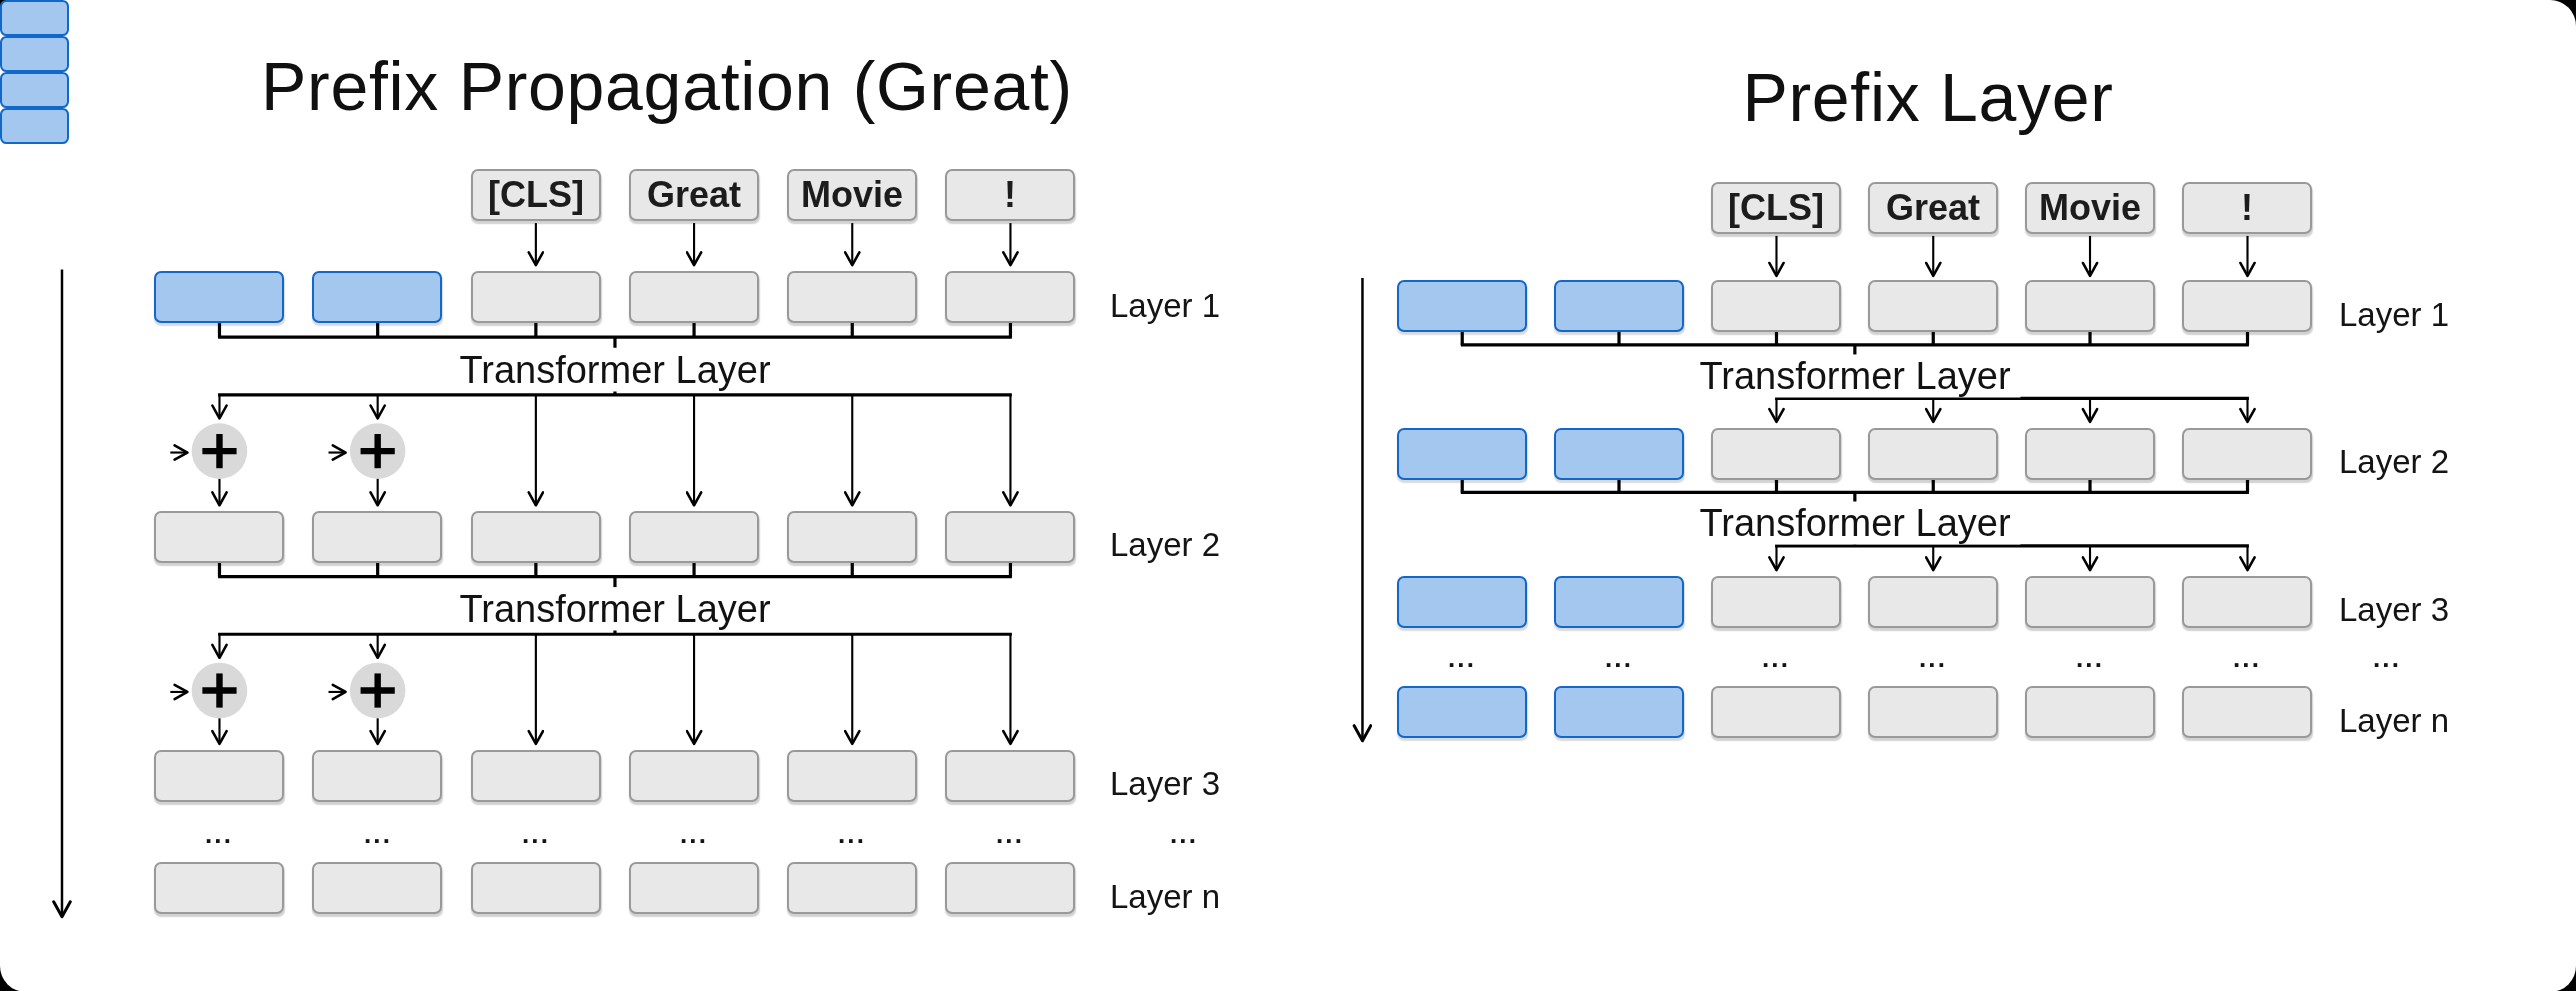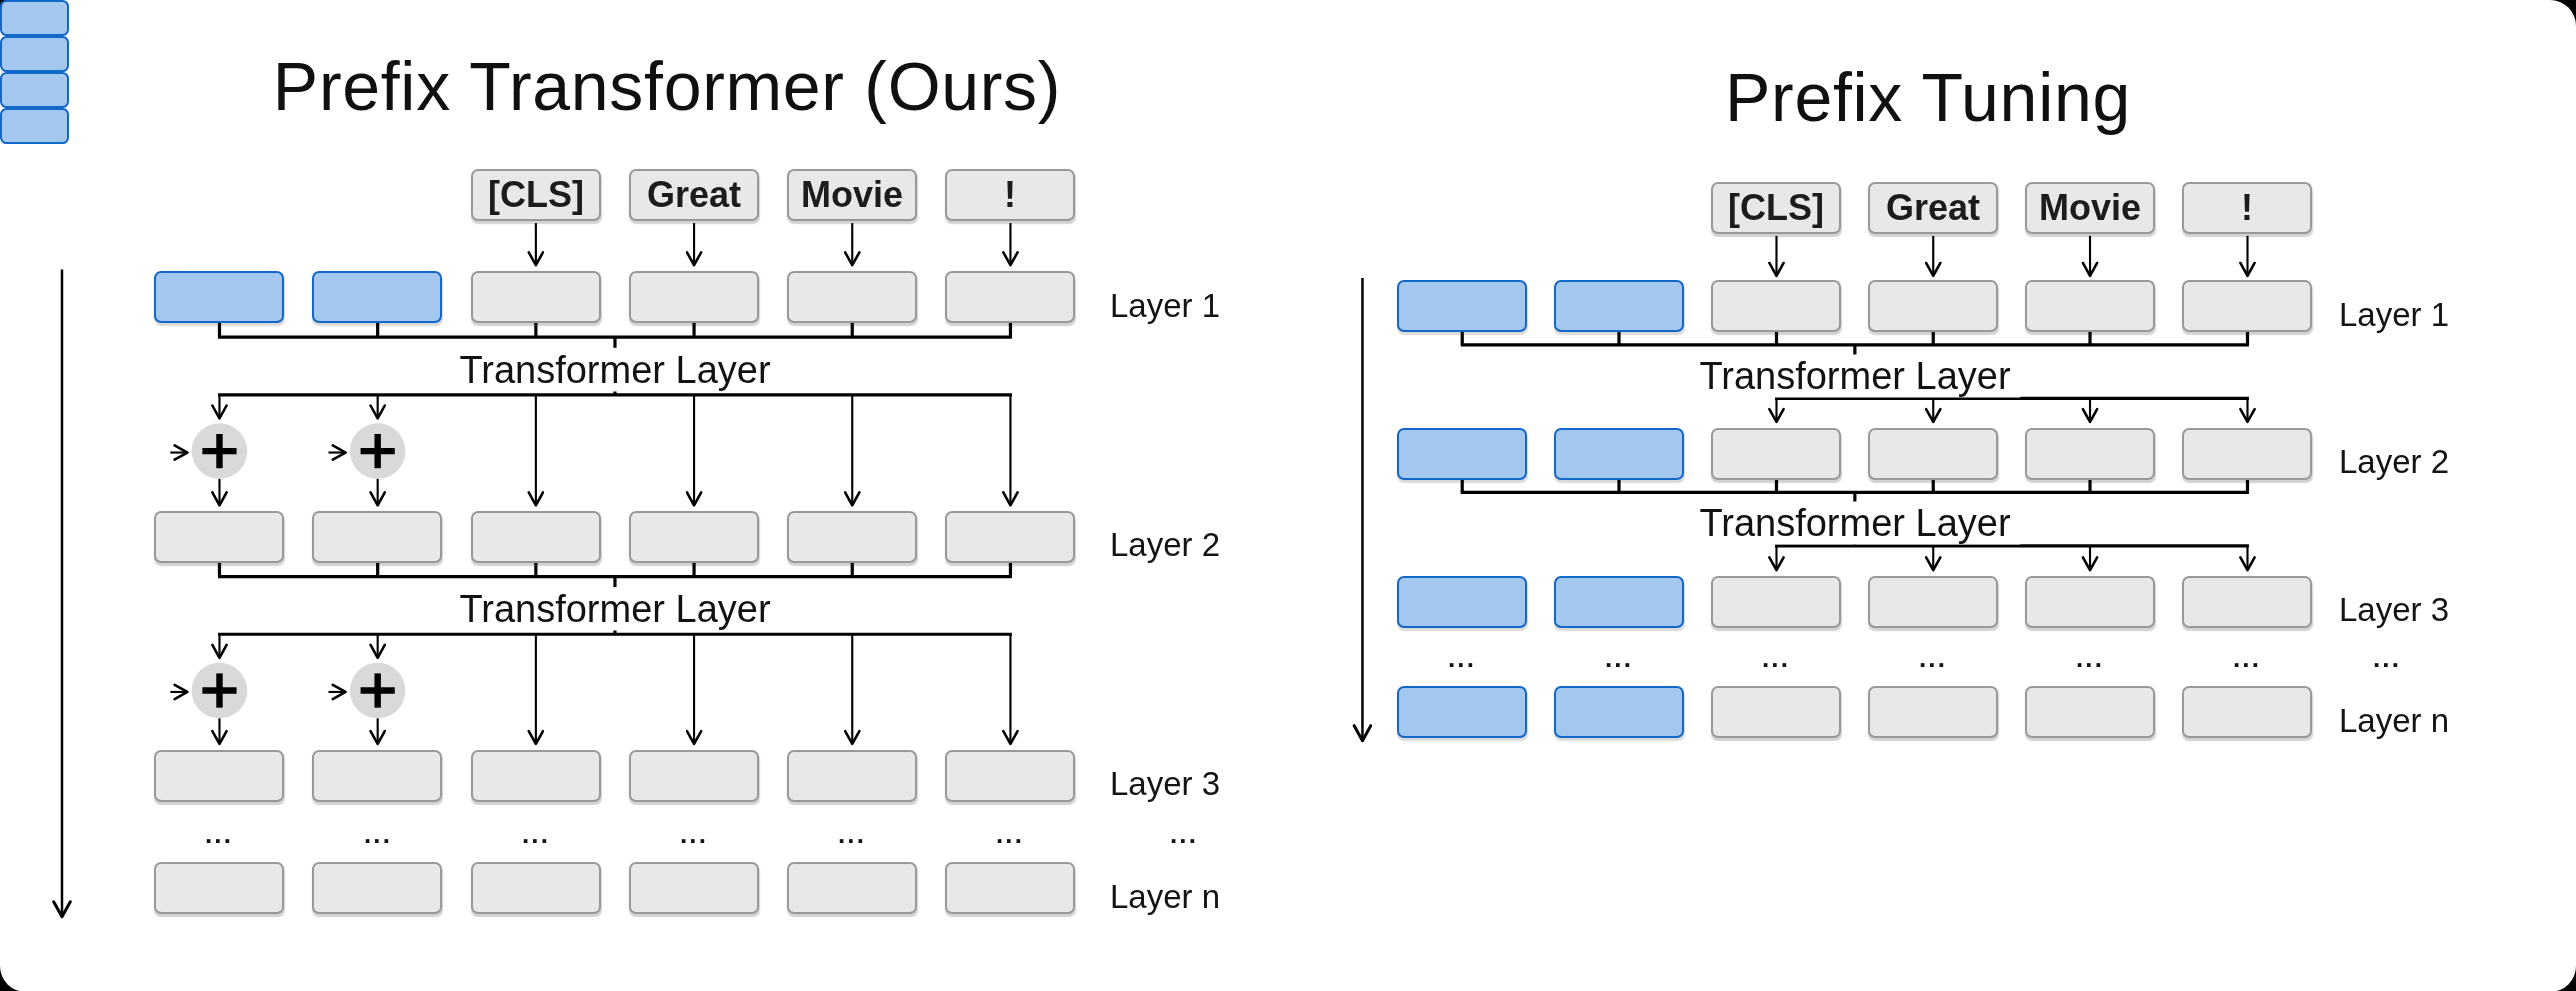--- a/index.html
+++ b/index.html
@@ -117,22 +117,22 @@
         <line x1="2050" y1="691" x2="3156" y2="691" stroke="#000000" stroke-width="4.5"></line>
         <line x1="2603" y1="691" x2="2603" y2="705" stroke="#000000" stroke-width="4.5"></line>
         <line x1="2603" y1="752" x2="2603" y2="766" stroke="#000000" stroke-width="4.5"></line>
         <line x1="2491" y1="766" x2="3156" y2="766" stroke="#000000" stroke-width="4.5"></line>
         <line x1="2493" y1="766" x2="2493" y2="798" stroke="#000000" stroke-width="3" marker-end="url(#arr)"></line>
         <line x1="2713" y1="766" x2="2713" y2="798" stroke="#000000" stroke-width="3" marker-end="url(#arr)"></line>
         <line x1="2933" y1="766" x2="2933" y2="798" stroke="#000000" stroke-width="3" marker-end="url(#arr)"></line>
         <line x1="3154" y1="766" x2="3154" y2="798" stroke="#000000" stroke-width="3" marker-end="url(#arr)"></line>
         <line x1="1912" y1="390" x2="1912" y2="1037" stroke="#000000" stroke-width="3.5" marker-end="url(#arr)"></line>
       </svg>
-    <div class="title" style="left:667px;top:47px">Prefix Transformer (Ours)</div>
-    <div class="title" style="left:1928px;top:58px">Prefix Tuning</div>
+    <div class="title" style="left:667px;top:47px">Prefix Propagation (Great)</div>
+    <div class="title" style="left:1928px;top:58px">Prefix Layer</div>
     <div id="gen">
         <div class="token" style="left: 471px; top: 169px; width: 130px; height: 52px;">[CLS]</div>
         <div class="token" style="left: 629px; top: 169px; width: 130px; height: 52px;">Great</div>
         <div class="token" style="left: 787px; top: 169px; width: 130px; height: 52px;">Movie</div>
         <div class="token" style="left: 945px; top: 169px; width: 130px; height: 52px;">!</div>
         <div class="box blue" style="left: 154px; top: 271px; width: 130px; height: 52px;"></div>
         <div class="box blue" style="left: 312px; top: 271px; width: 130px; height: 52px;"></div>
         <div class="box gray" style="left: 471px; top: 271px; width: 130px; height: 52px;"></div>
         <div class="box gray" style="left: 629px; top: 271px; width: 130px; height: 52px;"></div>
         <div class="box gray" style="left: 787px; top: 271px; width: 130px; height: 52px;"></div>

